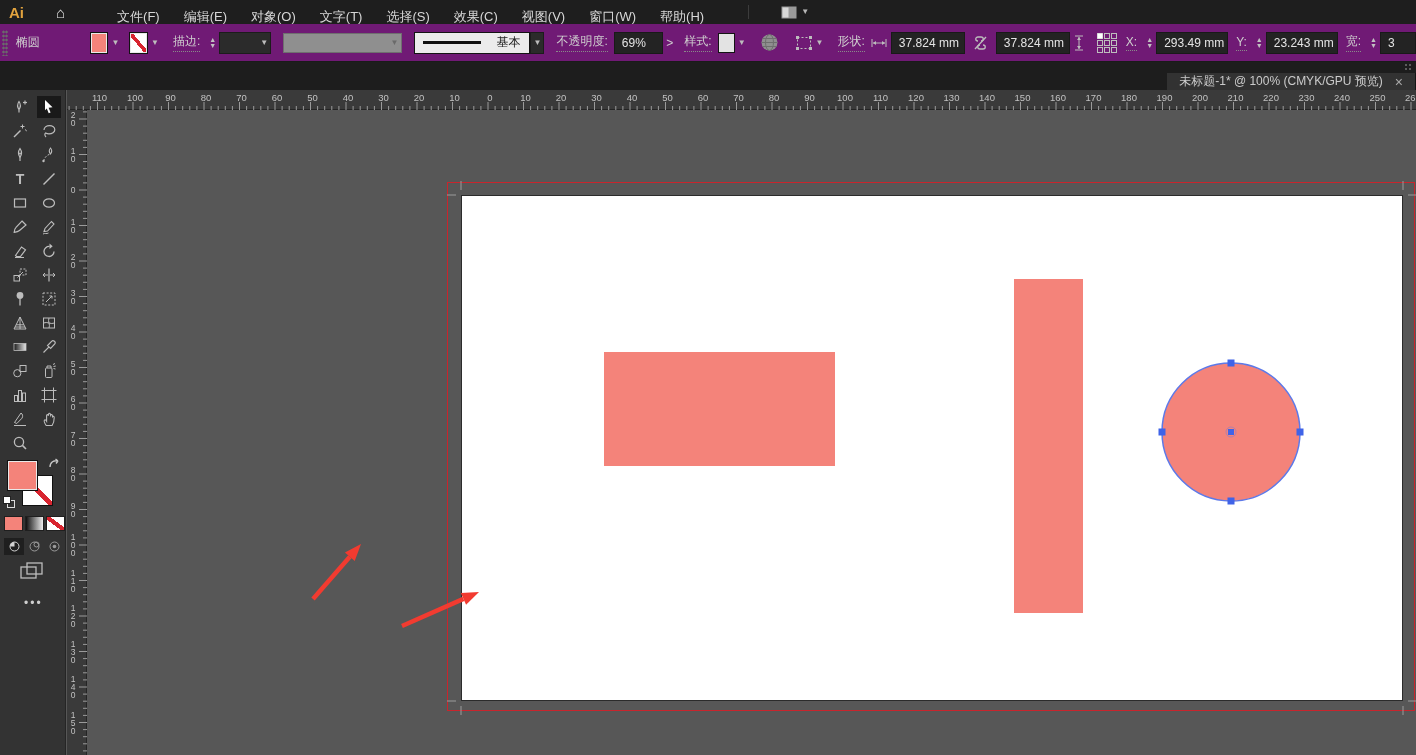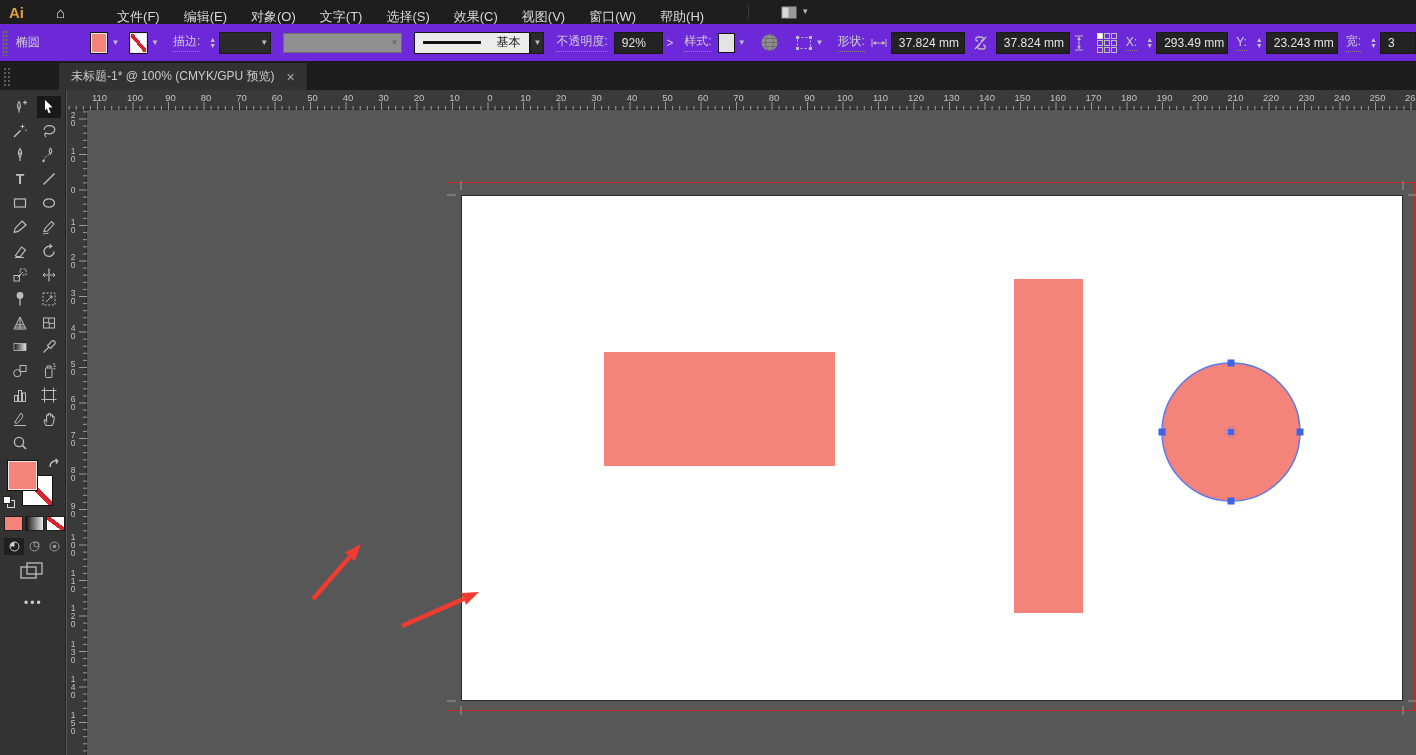--- a/index.html
+++ b/index.html
@@ -12,21 +12,21 @@
     background:#1e1e1e; display:flex; align-items:center; color:#d8d8d8; font-size:13px;gap:22px; }
   .ai-logo { color:#e2a33e; font-weight:bold; font-size:15px; margin:0 10px 0 9px; letter-spacing:0; }
   .home-ic { font-size:15px; color:#e6e6e6; margin-right:18px; }
   .menu-item { padding:0 12px; height:15px; line-height:24px; cursor:default; }
   .mb-div { width:1px; height:14px; background:#3c3c3c; margin:0 10px; }
   .arrange-btn { display:flex; align-items:center; gap:4px; color:#c8c8c8; }
   .chev { color:#b8b8b8; font-size:8px; line-height:1; }
 
   
   .controlbar { position:absolute; left:0; top:24px; width:100%; height:38px;
-    background:#6d28d9; border-bottom:1px solid #1a1a1a; display:flex; align-items:center;
+    background:#701a75; border-bottom:1px solid #1a1a1a; display:flex; align-items:center;
     color:#cecece; font-size:12px; overflow:hidden; white-space:nowrap; }
   .grip { width:7px; height:26px; margin-left:2px; background-image:radial-gradient(#6a6a6a 1px, transparent 1.2px); background-size:3px 4px; }
   .cb-label { color:#cfcfcf; margin:0 6px; }
   .cb-link { border-bottom:1px dotted #8a8a8a; padding-bottom:1px; }
   .swatch { width:22px; height:22px; border:1px solid #121212; box-shadow:inset 0 0 0 1px #e9e9e9; }
   .none-sw { background:linear-gradient(to top right,#fff 43%,#d8242f 43%,#d8242f 57%,#fff 57%); }
   .dd-arrow { font-size:8px; color:#bdbdbd; margin:0 2px 0 3px; }
   .stepper { display:flex; flex-direction:column; justify-content:center; gap:1px; margin:0 3px; }
   .stepper span { font-size:7px; line-height:5px; color:#c2c2c2; }
   .field { background:#232323; border:1px solid #191919; box-shadow:inset 0 0 0 1px #3d3d3d00;
@@ -36,21 +36,21 @@
   .dd-disabled .dd-arrow { color:#6a6a6a; }
   .brushbox { background:#ececec; height:22px; display:flex; align-items:center; padding:0 8px; gap:16px; color:#222; border:1px solid #141414; }
   .brush-line { width:58px; height:3px; background:#111; }
   .sq-btn { width:16px; height:22px; display:flex; align-items:center; justify-content:center; color:#cfcfcf; }
   .style-sw { width:20px; height:20px; background:#e3e3e3; border:1px solid #141414; }
   .cbicon { display:flex; align-items:center; }
   .gap4{margin-left:4px;} .gap8{margin-left:8px;} .gap12{margin-left:12px;} .gap16{margin-left:16px;}
 
   
   .tabbar { position:absolute; left:0; top:63px; width:100%; height:27px; background:#1d1d1d;
-    display:flex; align-items:flex-end; }
+    display:flex; align-items:flex-end;flex-direction:column; }
   .tab-grip { width:8px; height:20px; margin:0 4px 3px 3px;
     background-image:radial-gradient(#5c5c5c 1px, transparent 1.2px); background-size:4px 4px; }
   .doc-tab { margin-left:44px; height:27px; background:#323232; color:#cbcbcb; font-size:12px;
     display:flex; align-items:center; padding:0 12px; gap:12px; border-right:1px solid #141414; }
   .tab-close { color:#a9a9a9; font-size:14px; line-height:1; }
 
   
   .main { position:absolute; left:0; top:90px; width:1416px; height:665px; background:#575757; }
 
   
@@ -142,21 +142,21 @@
         <span class="dd-arrow">▼</span>
       </span>
     <span class="brushbox gap12">
       <span class="brush-line"></span>
       <span>基本</span>
     </span>
     <span class="sq-btn" style="background:#2b2b2b;border:1px solid #1c1c1c">
         <span class="dd-arrow">▼</span>
       </span>
     <span class="cb-label cb-link gap12">不透明度:</span>
-    <span class="field" style="width:56px">92%</span>
+    <span class="field" style="width:56px">69%</span>
     <span class="sq-btn">&gt;</span>
     <span class="cb-label cb-link gap8">样式:</span>
     <span class="style-sw"></span>
     <span class="dd-arrow">▼</span>
     <span class="cbicon gap12">
       <svg width="19" height="19" viewBox="0 0 19 19">
           <circle cx="9.5" cy="9.5" r="8" fill="#8f8f8f"></circle>
           <ellipse cx="9.5" cy="9.5" rx="4" ry="8" fill="none" stroke="#6e6e6e"></ellipse>
           <line x1="1.5" y1="9.5" x2="17.5" y2="9.5" stroke="#6e6e6e"></line>
           <line x1="2.5" y1="5.5" x2="16.5" y2="5.5" stroke="#6e6e6e"></line>

